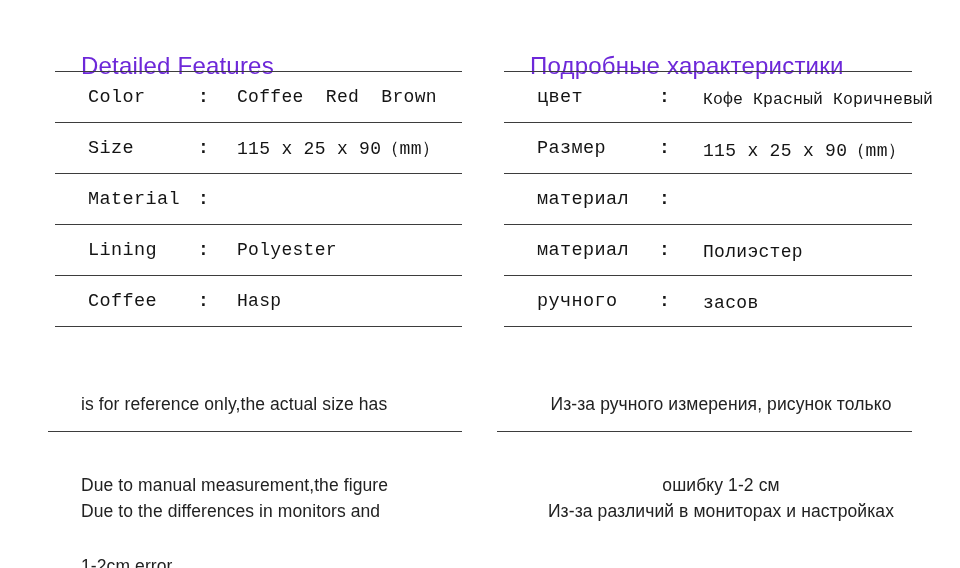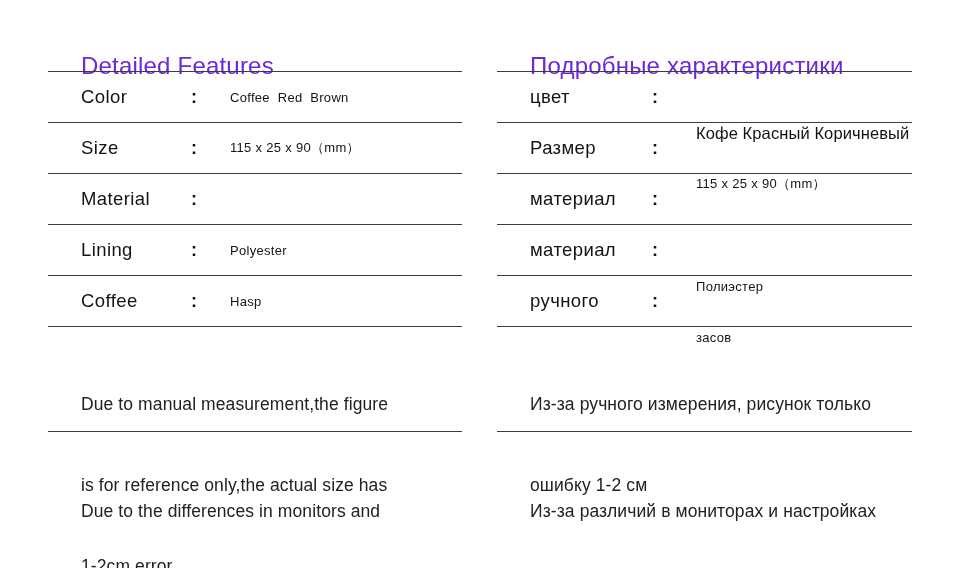--- a/index.html
+++ b/index.html
@@ -2,42 +2,42 @@
 <html><head>
 <meta charset="utf-8">
 <style>
   html,body{margin:0;padding:0;background:#fff;}
   .sheet{
     position:relative;width:960px;height:568px;background:#ffffff;
     font-family:"Liberation Sans",sans-serif;color:#141414;overflow:hidden;
   }
   .col{position:absolute;top:0;height:100%;--line:#3d3d3d;}
   .col-en{left:48px;width:414px;--label-x:33px;--colon-x:143px;--value-x:182px;}
-  .col-ru{left:497px;width:415px;--label-x:33px;--colon-x:155px;--value-x:199px;}
+  .col-ru{left:497px;width:415px;text-align:center;--label-x:33px;--colon-x:155px;--value-x:199px;}
 
   .col-title{
     position:absolute;top:32px;left:33px;
     font-size:24px;font-weight:normal;letter-spacing:0.2px;white-space:nowrap;color:#6d28d9;
   }
 
-  .spec-table{position:absolute;top:71px;left:0;right:0;border-top:1px solid var(--line);}
+  .spec-table{position:absolute;top:71px;left:7px;right:0;border-top:1px solid var(--line);font-family:Liberation Mono, monospace;}
   .spec-row{position:relative;height:50px;border-bottom:1px solid var(--line);}
   .spec-label{
     position:absolute;left:var(--label-x);top:50%;transform:translateY(-50%);
     font-size:18.5px;letter-spacing:0.4px;white-space:pre;
   }
   .spec-colon{
     position:absolute;left:var(--colon-x);top:50%;transform:translateY(-50%);
     font-size:18px;font-weight:700;
   }
   .spec-value{
     position:absolute;left:var(--value-x);top:50%;transform:translateY(-50%);
-    font-size:13px;letter-spacing:0.3px;white-space:pre;
+    font-size:18px;letter-spacing:0.3px;white-space:pre;
   }
-  .col-ru .spec-value{top:calc(50% + 2px);margin-top:34px;}
+  .col-ru .spec-value{top:calc(50% + 2px);}
   .col-ru .spec-row:first-child .spec-value{font-size:16.5px;letter-spacing:0.1px;}
 
   .note{
     position:absolute;left:33px;right:0;
     font-size:17.5px;line-height:27px;color:#222;letter-spacing:0.1px;white-space:pre;
   }
   .note-1{top:337px;}
   .note-2{top:444px;}
   .note-rule{position:absolute;top:431px;left:0;right:0;border-top:1px solid var(--line);}
 </style>
@@ -70,22 +70,22 @@
         <span class="spec-value">Polyester</span>
       </div>
       <div class="spec-row">
         <span class="spec-label">Coffee</span>
         <span class="spec-colon">:</span>
         <span class="spec-value">Hasp</span>
       </div>
     </div>
 
     <div class="note note-1">
+      <div>is for reference only,the actual size has</div>
       <div>Due to manual measurement,the figure</div>
-      <div>is for reference only,the actual size has</div>
       <div>1-2cm error</div>
     </div>
 
     <div class="note-rule"></div>
 
     <div class="note note-2">
       <div>Due to the differences in monitors and</div>
       
       
       

